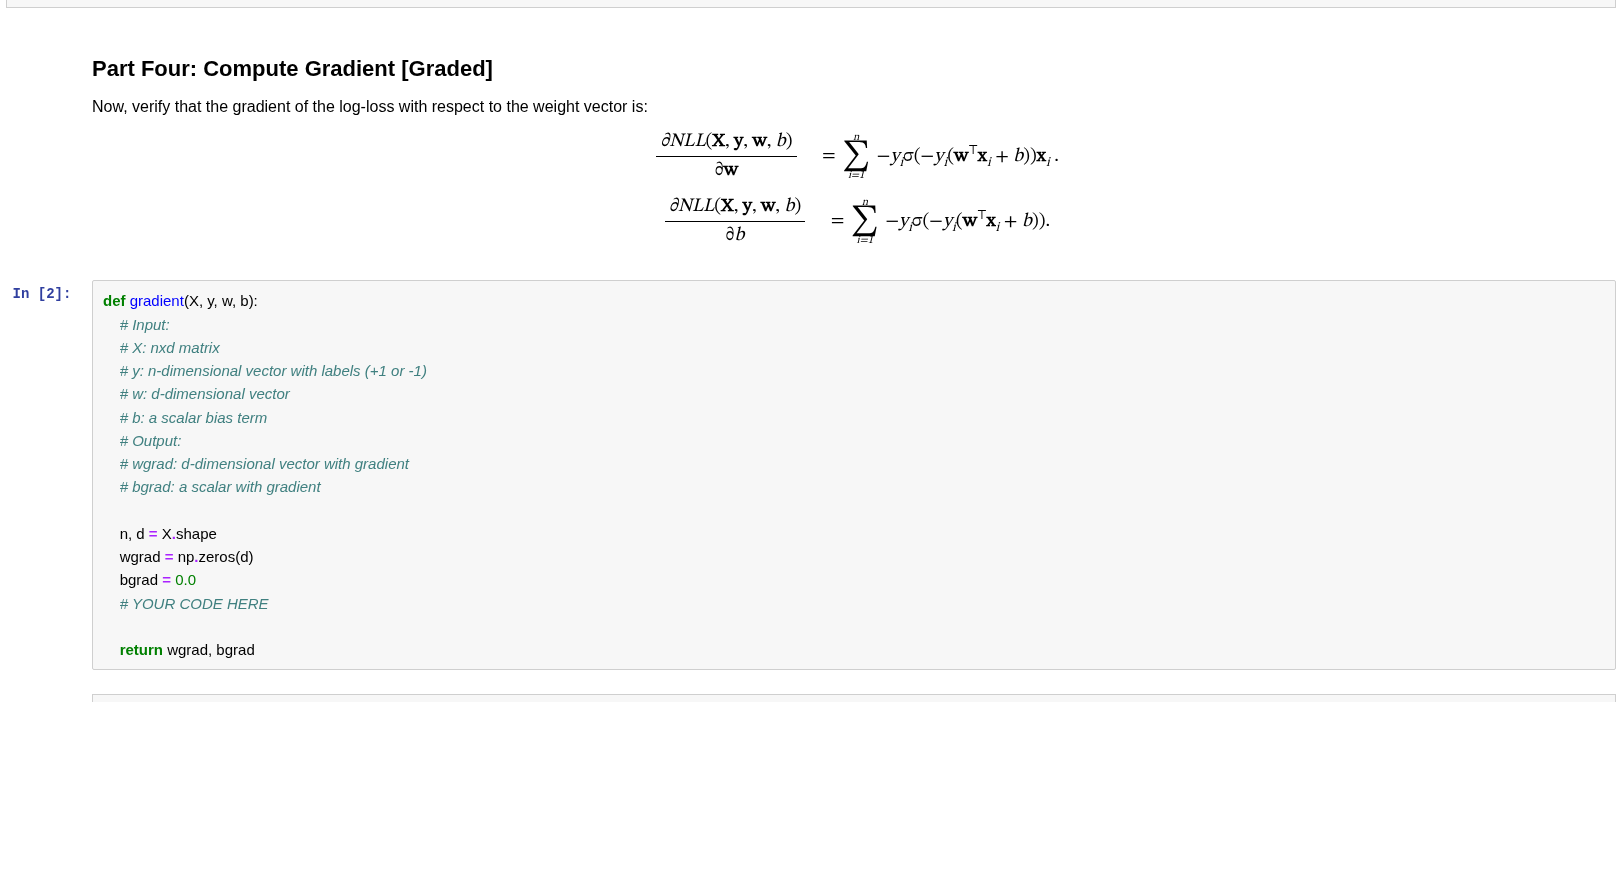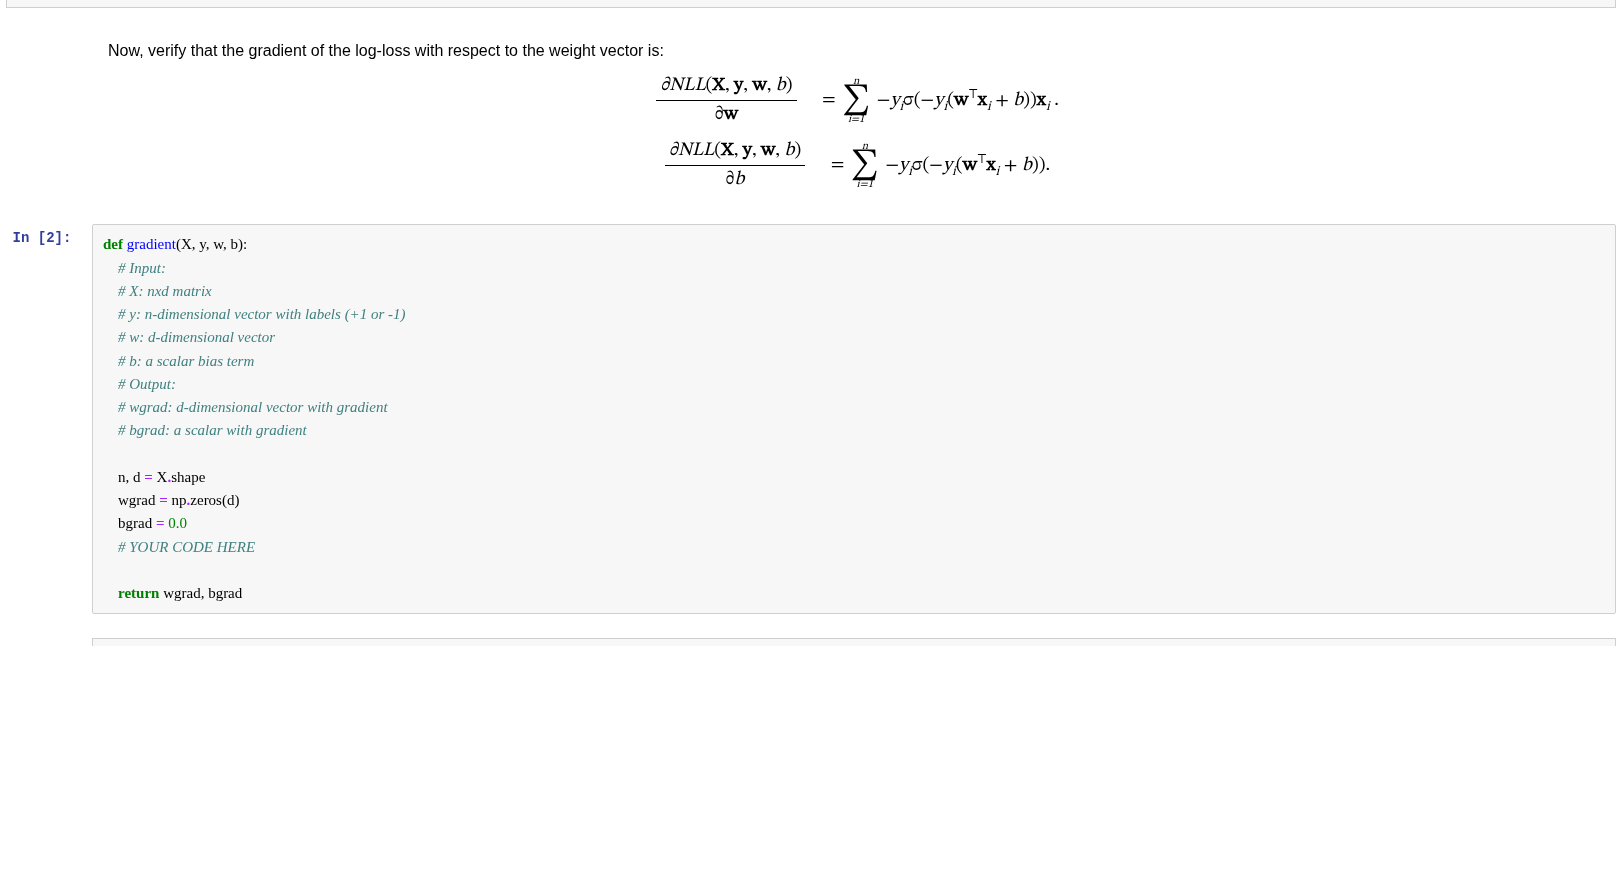--- a/index.html
+++ b/index.html
@@ -44,21 +44,21 @@
     padding: 0 20px 20px 0;
   }
   .md-cell h3 {
     font-size: 22px;
     font-weight: 700;
     margin: 28px 0 14px 0;
   }
   .md-cell p {
     font-size: 16px;
     line-height: 1.4;
-    margin: 12px 16px;
+    margin: 12px 0;
   }
   .formula-block {
     text-align: center;
     margin: 4px 0 12px 0;
     font-family: "Cambria Math", "STIX Two Math", "Times New Roman", serif;
     font-size: 19px;
   }
   .frac {
     display: inline-block;
     vertical-align: middle;
@@ -108,21 +108,21 @@
     border-radius: 2px;
   }
   .code-cell .content-col {
     padding-right: 6px;
   }
   .code-box {
     border: 1px solid #cfcfcf;
     background: #f7f7f7;
     border-radius: 2px;
     padding: 8px 10px;
-    font-family: Liberation Serif, serif;
+    font-family: Liberation Sans, sans-serif;
     font-size: 15px;
     line-height: 1.55;
     white-space: pre;
     overflow-x: auto;
   }
   .tok-kw { color: #008000; font-weight: 700; }
   .tok-fn { color: #0000FF; }
   .tok-cm { color: #408080; font-style: italic; }
   .tok-num { color: #008000; }
   .tok-op { color: #AA22FF; font-weight: 700; }
@@ -138,20 +138,21 @@
 <body>
 
 <div class="notebook">
 
   <div class="top-edge"></div>
 
   <div class="cell md-cell">
     <div class="prompt-col"></div>
     <div class="content-col">
 
+      <h3>Part Four: Compute Gradient [Graded]</h3>
 
       <p>Now, verify that the gradient of the log-loss with respect to the weight vector is:</p>
 
       <div class="formula-block">
         <span class="frac">
           <span class="num">
             <span class="it">∂NLL</span>(<span class="bold">X</span>, <span class="bold">y</span>, <span class="bold">w</span>, <span class="it">b</span>)
           </span>
           <span class="den">∂<span class="bold">w</span></span>
         </span>

